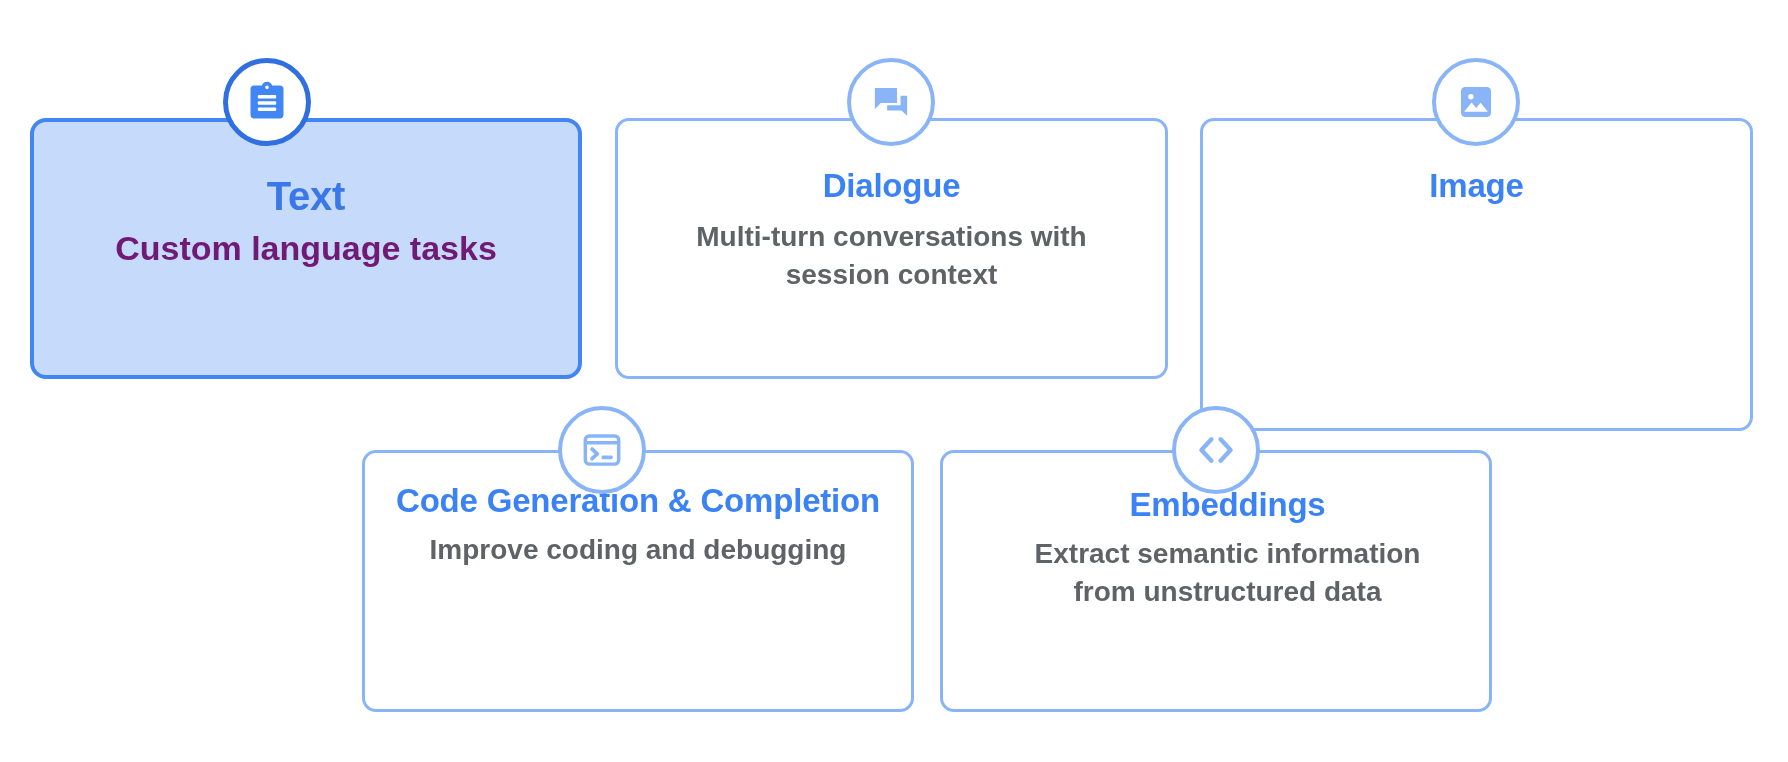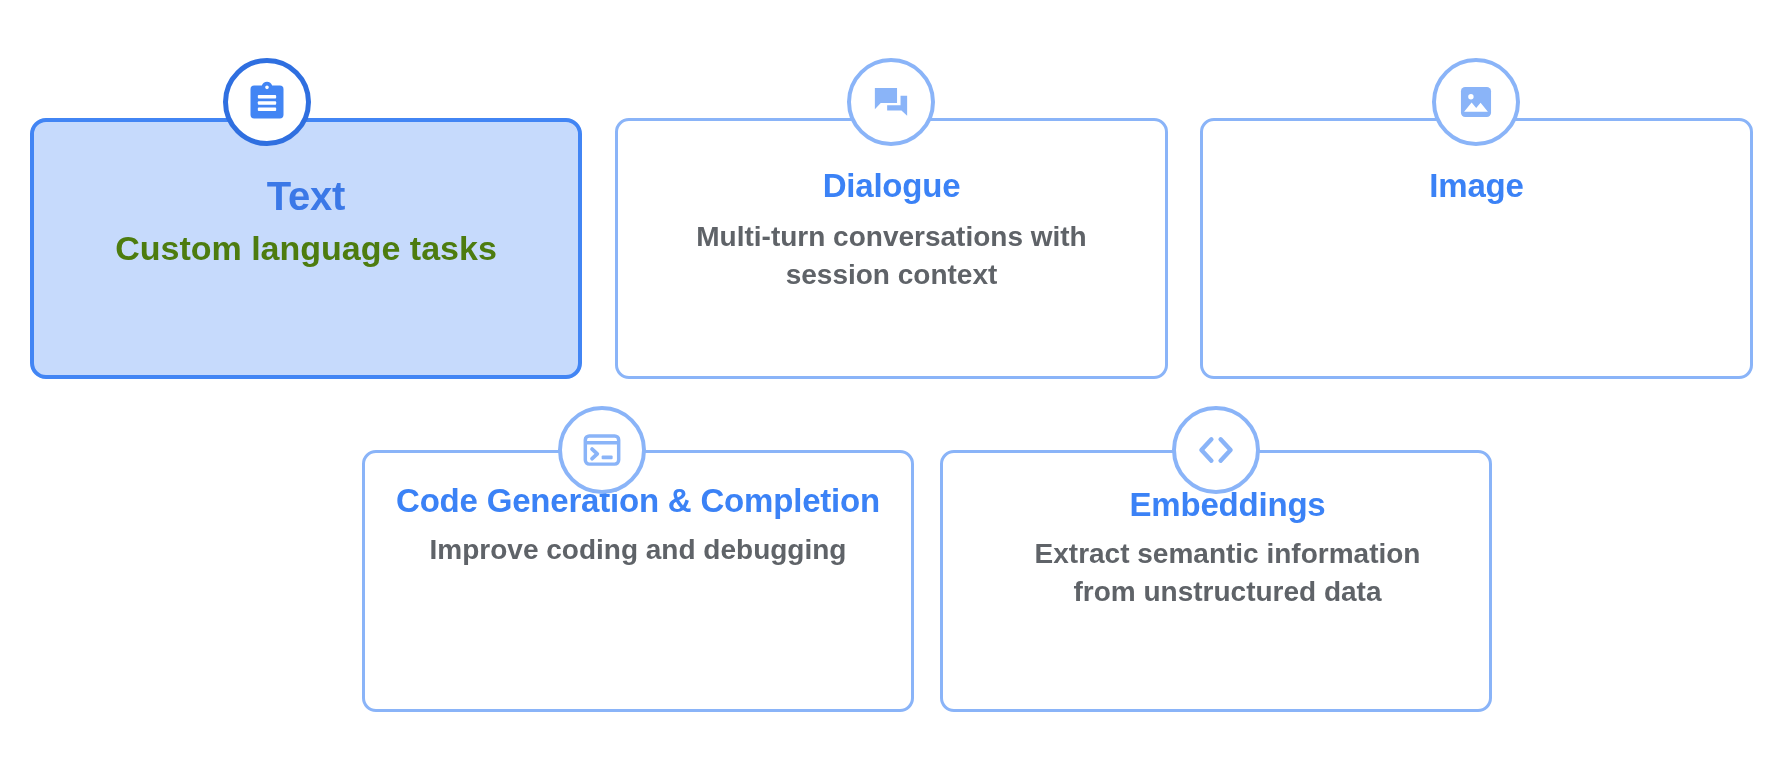--- a/index.html
+++ b/index.html
@@ -52,28 +52,28 @@
   .card.selected .card-title {
     color: #3B78E7;
   }
 
   .card-desc {
     color: #5F6368;
     font-weight: bold;
     line-height: 1.35;
   }
   .card.selected .card-desc {
-    color: #4d7c0f;
+    color: #701a75;
     font-weight: bold;
   }
 
   
   #card-text      { left: 30px;  top: 118px; width: 552px; height: 261px; }
   #card-dialogue  { left: 615px; top: 118px; width: 553px; height: 261px; }
-  #card-image     { left: 1200px;top: 118px; width: 553px; height: 261px; gap: 41px; }
+  #card-image     { left: 1200px;top: 118px; width: 553px; height: 313px; gap: 41px; }
   #card-code      { left: 326px; top: 450px; width: 552px; height: 262px; margin-left: 36px; }
   #card-embed     { left: 940px; top: 450px; width: 552px; height: 262px; padding-left: 23px; }
 
   #card-text .card-title      { font-size: 40px; margin-top: 52px; }
   #card-text .card-desc       { font-size: 34px; margin-top: 8px; }
 
   #card-dialogue .card-title  { font-size: 33px; margin-top: 47px; }
   #card-dialogue .card-desc   { font-size: 28px; margin-top: 14px; width: 470px; }
 
   #card-image .card-title     { font-size: 33px; margin-top: 47px; }

